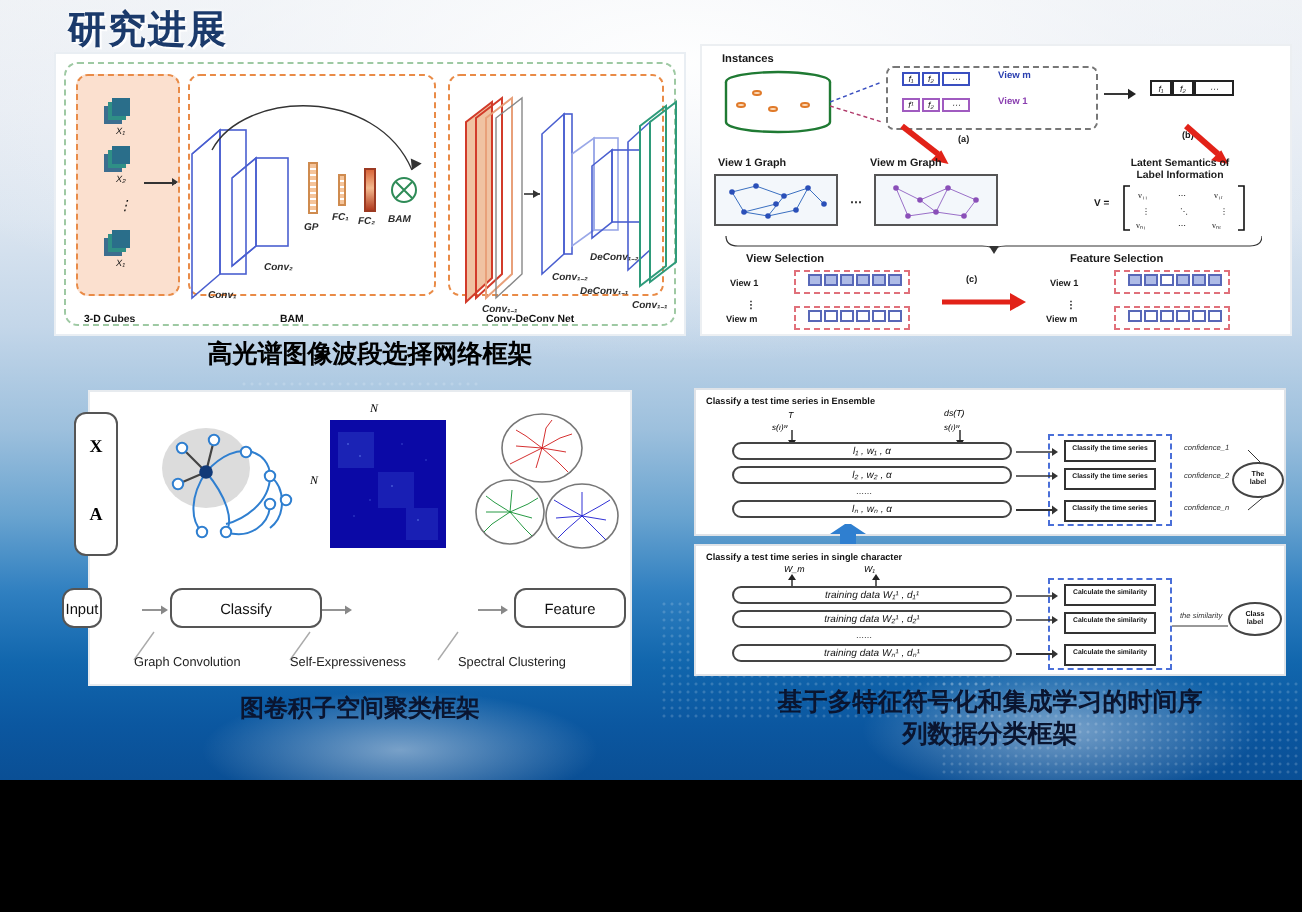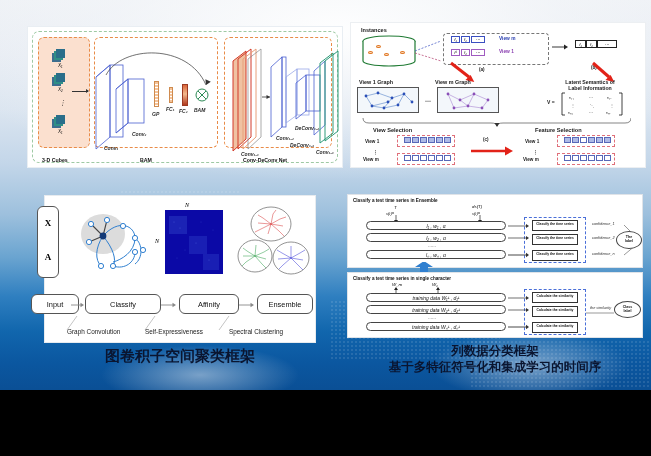--- a/index.html
+++ b/index.html
@@ -121,20 +121,21 @@
 <body>
 
 <div id="slide">
 
   <div class="tex" style="left:120px;top:190px;width:120px;height:40px;"></div>
   <div class="tex" style="left:330px;top:300px;width:170px;height:60px;"></div>
   <div class="tex" style="left:470px;top:340px;width:180px;height:48px;"></div>
   <div class="glow" style="left:430px;top:330px;width:200px;height:70px;"></div>
   <div class="glow" style="left:100px;top:345px;width:200px;height:60px;"></div>
 
+  <div id="title">研究进展</div>
   <div id="title-underline"></div>
 
   <div id="p1" class="panel">
     <div class="outerdash"></div>
     <div class="g1"></div>
     <div class="g2"></div>
     <div class="g3"></div>
 
     <div class="cube" style="left:24px;top:22px;">
         <i class="a"></i>
@@ -207,20 +208,21 @@
     <div class="lab1" style="left:248px;top:108px;">Conv₁₋₂</div>
     <div class="lab1" style="left:267px;top:98px;">DeConv₁₋₂</div>
     <div class="lab1" style="left:262px;top:115px;">DeConv₁₋₁</div>
     <div class="lab1" style="left:288px;top:122px;">Conv₁₋₁</div>
 
     <div class="boxlbl" style="left:14px;top:130px;">3-D Cubes</div>
     <div class="boxlbl" style="left:112px;top:130px;">BAM</div>
     <div class="boxlbl" style="left:215px;top:130px;">Conv-DeConv Net</div>
   </div>
 
+  <div class="cap" style="left:27px;top:170px;width:316px;font-size:12.5px;">高光谱图像波段选择网络框架</div>
 
   <div id="p2" class="panel">
     <div class="p2t" style="left:10px;top:4px;font-size:5.6px;">Instances</div>
 
     <svg style="position:absolute;left:8px;top:12px;" width="60" height="34">
       <ellipse cx="30" cy="6" rx="26" ry="5" fill="#fff" stroke="#1f7a33" stroke-width="1.2"></ellipse>
       <path d="M4,6 L4,26 A26,5 0 0 0 56,26 L56,6" fill="#fff" stroke="#1f7a33" stroke-width="1.2"></path>
     </svg>
     <div class="dotO" style="left:17px;top:28px;"></div>
     <div class="dotO" style="left:33px;top:30px;"></div>
@@ -433,24 +435,23 @@
       <g stroke="#0f8f2f" stroke-width="0.45" fill="none">
         <path d="M18,52 l-8,-5 M18,52 l9,-4 M18,52 l-9,6 M18,52 l7,8 M18,52 l1,-11 M18,52 l-12,0 M18,52 l11,3"></path>
         <path d="M10,47 l-4,-3 M27,48 l5,-3 M9,58 l-4,4 M25,60 l4,4"></path>
       </g>
       <g stroke="#1a1ad0" stroke-width="0.45" fill="none">
         <path d="M54,54 l-9,-5 M54,54 l9,-5 M54,54 l-8,7 M54,54 l8,8 M54,54 l0,-12 M54,54 l-13,1 M54,54 l12,2"></path>
         <path d="M45,49 l-5,-3 M63,49 l5,-3 M46,61 l-4,4 M62,62 l4,4"></path>
       </g>
     </svg>
 
-    <div class="rbox" style="left:-14px;top:98px;width:48px;height:20px;">Input</div>
+    <div class="rbox" style="left:-14px;top:98px;width:20px;height:20px;">Input</div>
     <div class="rbox" style="left:40px;top:98px;width:76px;height:20px;">Classify</div>
-    <div class="rbox" style="left:134px;top:98px;width:60px;height:20px;">Affinity</div>
-    <div class="rbox" style="left:212px;top:98px;width:56px;height:20px;">Ensemble</div>
+    <div class="rbox" style="left:212px;top:98px;width:56px;height:20px;">Feature</div>
 
     <svg style="position:absolute;left:26px;top:104px;" width="16" height="10">
       <line x1="0" y1="5" x2="10" y2="5" stroke="#888" stroke-width="0.9"></line>
         <path d="M13,5 l-3.5,-2.2 l0,4.4 z" fill="#888"></path>
     </svg>
     <svg style="position:absolute;left:116px;top:104px;" width="18" height="10">
       <line x1="0" y1="5" x2="12" y2="5" stroke="#888" stroke-width="0.9"></line>
         <path d="M15,5 l-3.5,-2.2 l0,4.4 z" fill="#888"></path>
     </svg>
     <svg style="position:absolute;left:194px;top:104px;" width="18" height="10">
@@ -461,21 +462,21 @@
     <svg style="position:absolute;left:14px;top:118px;" width="250" height="18">
       <path d="M8,16 L18,2" stroke="#aaa" stroke-width="0.7"></path>
       <path d="M86,16 L96,2" stroke="#aaa" stroke-width="0.7"></path>
       <path d="M160,16 L170,2" stroke="#aaa" stroke-width="0.7"></path>
     </svg>
     <div class="stageLbl" style="left:22px;top:132px;">Graph Convolution</div>
     <div class="stageLbl" style="left:100px;top:132px;">Self-Expressiveness</div>
     <div class="stageLbl" style="left:184px;top:132px;">Spectral Clustering</div>
   </div>
 
-  <div class="cap" style="left:44px;top:348px;width:272px;font-size:15px;color:#0a1530;">图卷积子空间聚类框架</div>
+  <div class="cap" style="left:44px;top:348px;width:272px;font-size:12px;color:#0a1530;">图卷积子空间聚类框架</div>
 
   <div id="p4a" class="panel">
     <div class="p4title">Classify a test time series in Ensemble</div>
     <div style="position:absolute;left:46px;top:10px;font-size:4.4px;font-style:italic;">T</div>
     <div style="position:absolute;left:38px;top:16px;font-size:4px;font-style:italic;">s(ı)ʷ</div>
     <div style="position:absolute;left:124px;top:9px;font-size:4.4px;font-style:italic;">ds(T)</div>
     <div style="position:absolute;left:124px;top:16px;font-size:4px;font-style:italic;">s(ı)ʷ</div>
     <svg style="position:absolute;left:44px;top:20px;" width="10" height="8">
         <line x1="4" y1="0" x2="4" y2="6" stroke="#222" stroke-width="0.7"></line>
         <path d="M4,8 l-2,-3 l4,0 z" fill="#222"></path>
@@ -559,17 +560,17 @@
     <svg style="position:absolute;left:238px;top:30px;" width="34" height="14">
       <line x1="0" y1="10" x2="28" y2="10" stroke="#333" stroke-width="0.5"></line>
     </svg>
     <div class="oval" style="left:266px;top:28px;width:27px;height:17px;">
       <div>Class</div>
       <div>label</div>
     </div>
   </div>
 
   <div class="cap" style="left:347px;top:344px;width:296px;font-size:12.5px;color:#0a1530;line-height:1.25;">
+    <div>基于多特征符号化和集成学习的时间序</div>
     <div>列数据分类框架</div>
-    <div>基于多特征符号化和集成学习的时间序</div>
   </div>
 
 </div>
 
 </body></html>

